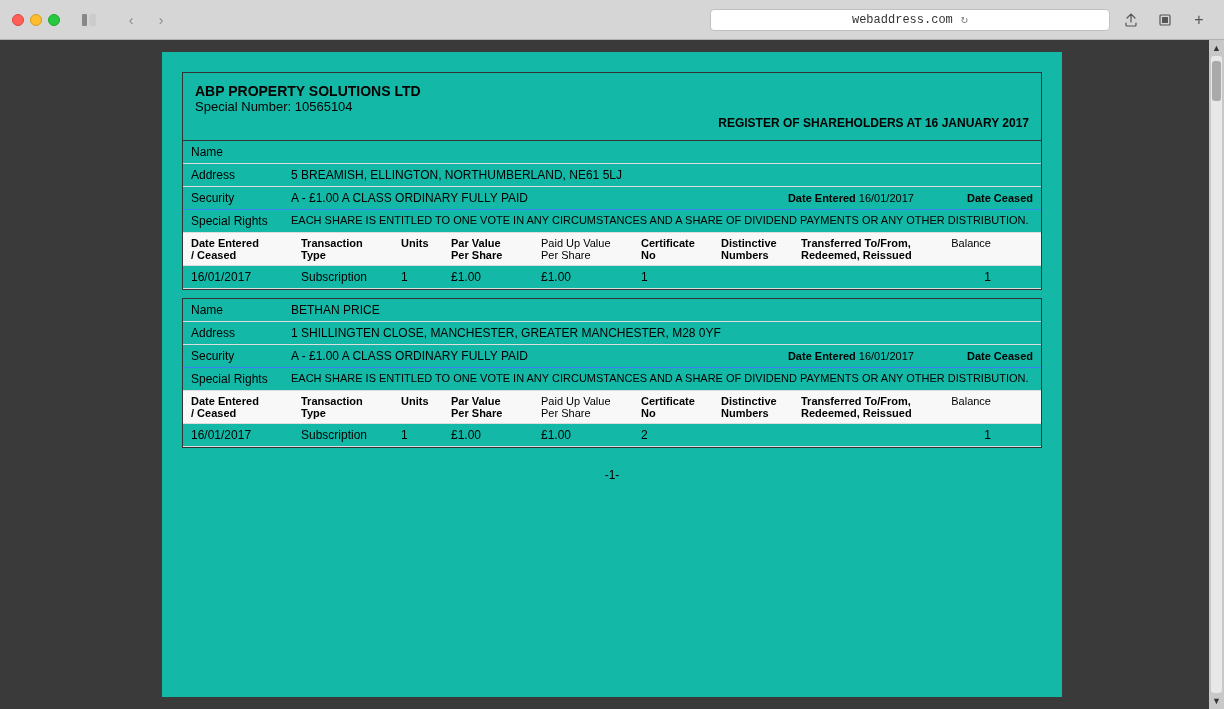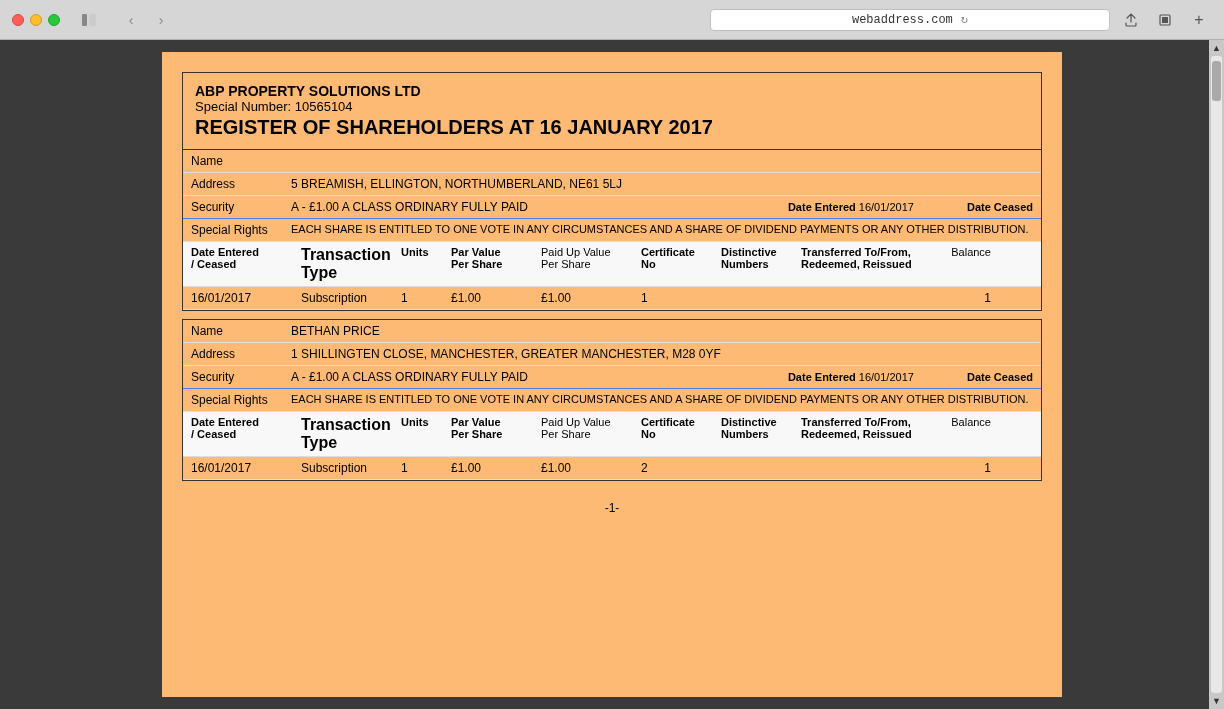--- a/index.html
+++ b/index.html
@@ -128,21 +128,21 @@
       background: #3a3a3a;
       padding: 12px 0;
       display: flex;
       justify-content: center;
       height: calc(709px - 40px);
       overflow: hidden;
       position: relative;
     }
 
     .document-page {
-      background: #fdba74;
+      background: #14b8a6;
       width: 900px;
       min-height: 590px;
       padding: 20px 20px;
       position: relative;
     }
 
     
     .doc-header {
       border: 1px solid #333;
       padding: 10px 12px;
@@ -154,24 +154,25 @@
       font-weight: bold;
       color: #000;
     }
 
     .company-number {
       font-size: 13px;
       color: #000;
     }
 
     .register-title {
-      font-size: 20px;
+      font-size: 12px;
       font-weight: bold;
       color: #000;
       margin-top: 2px;
+      text-align: right;
     }
 
     
     .shareholder-section {
       border: 1px solid #333;
       border-top: none;
       margin-bottom: 0;
     }
 
     .shareholder-row {
@@ -221,21 +222,21 @@
 
     
     .table-header-row {
       display: flex;
       padding: 4px 8px;
       border-bottom: 1px solid #ddd;
       background: #f8f8f8;
     }
 
     .col-date { width: 110px; flex-shrink: 0; font-size: 11px; font-weight: bold; color: #000; }
-    .col-trans { width: 100px; flex-shrink: 0; font-size: 16px; font-weight: bold; color: #000; }
+    .col-trans { width: 100px; flex-shrink: 0; font-size: 11px; font-weight: bold; color: #000; }
     .col-units { width: 50px; flex-shrink: 0; font-size: 11px; font-weight: bold; color: #000; }
     .col-parval { width: 90px; flex-shrink: 0; font-size: 11px; font-weight: bold; color: #000; }
     .col-paidval { width: 100px; flex-shrink: 0; font-size: 11px; font-weight: normal; color: #000; }
     .col-cert { width: 80px; flex-shrink: 0; font-size: 11px; font-weight: bold; color: #000; }
     .col-distinct { width: 80px; flex-shrink: 0; font-size: 11px; font-weight: bold; color: #000; }
     .col-transferred { width: 130px; flex-shrink: 0; font-size: 11px; font-weight: bold; color: #000; }
     .col-balance { width: 60px; flex-shrink: 0; font-size: 11px; font-weight: normal; color: #000; text-align: right; }
 
     
     .data-row {

